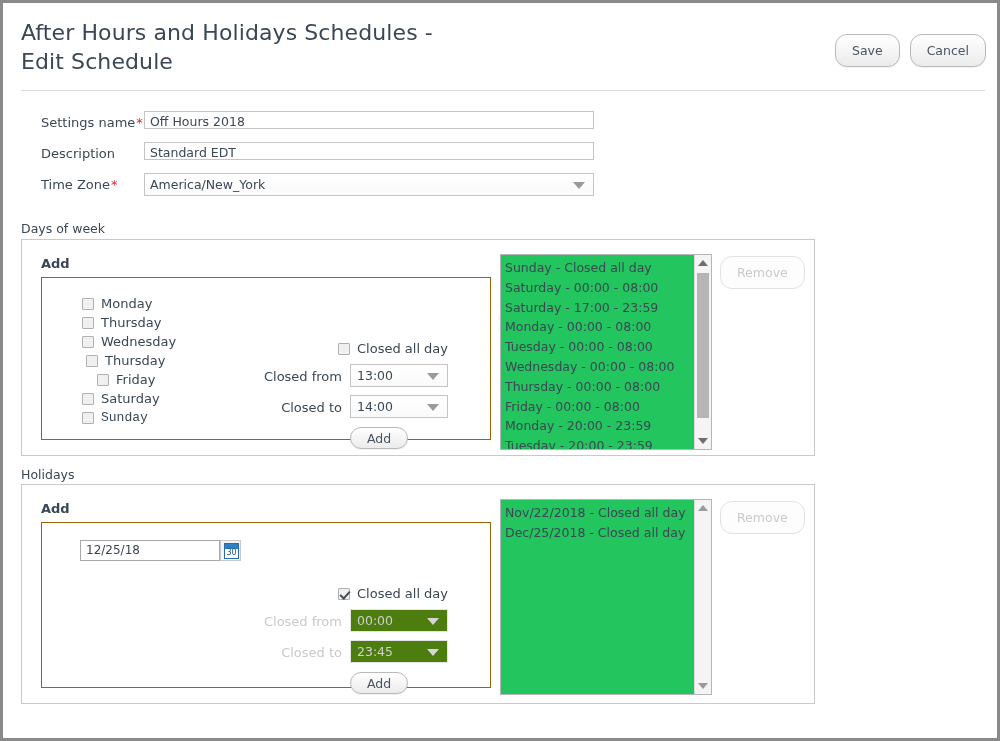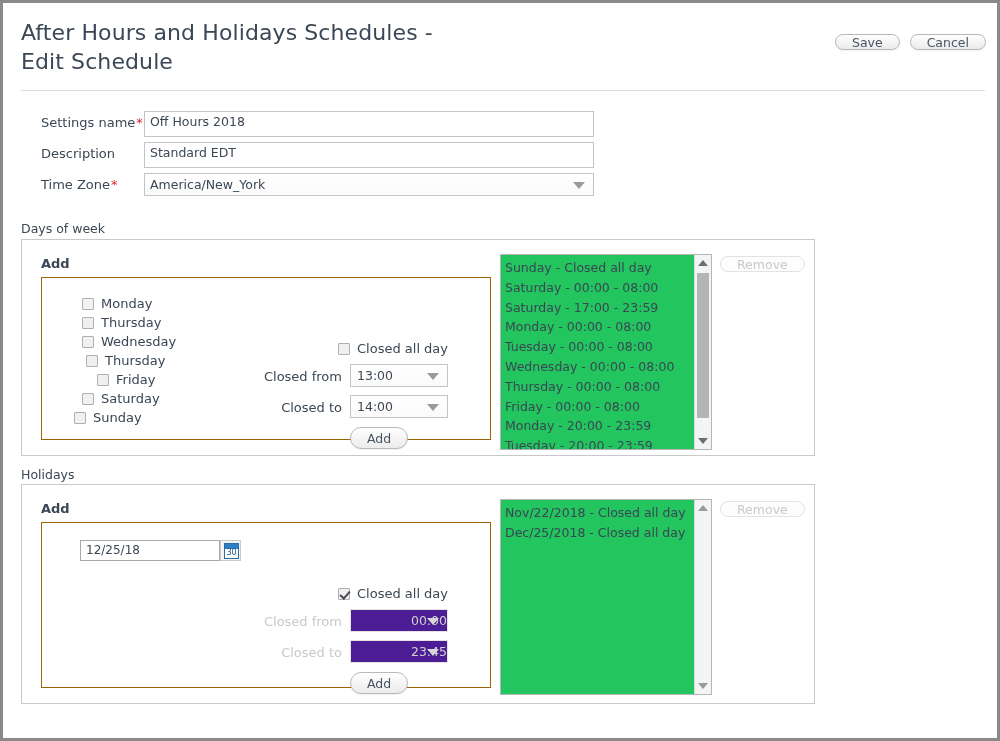--- a/index.html
+++ b/index.html
@@ -52,21 +52,21 @@
     right: 14px;
     top: 28px;
     display: flex;
     gap: 10px;
   }
   .pill-btn {
     display: inline-flex;
     align-items: center;
     justify-content: center;
     min-width: 60px;
-    height: 16px;
+    height: 33px;
     padding: 0 16px;
     border: 1px solid #b9b9b9;
     border-radius: 12px;
     background: linear-gradient(to bottom, #ffffff 0%, #f4f4f4 55%, #ebebeb 100%);
     color: #4a5563;
     font-size: 12.5px;
     font-family: "DejaVu Sans", sans-serif;
     cursor: pointer;
     box-shadow: 0 1px 1px rgba(0,0,0,0.06);
     box-sizing: border-box;
@@ -111,21 +111,21 @@
   .req {
     color: #e32b2b;
     font-size: 13px;
     padding-left: 1px;
   }
   .field {
     position: absolute;
     left: 138px;
     top: 0;
     width: 450px;
-    height: 26px;
+    height: 18px;
     box-sizing: border-box;
     border: 1px solid #c4c4c4;
     background: #ffffff;
     font-family: "DejaVu Sans", sans-serif;
     font-size: 12.5px;
     color: #3b4754;
     padding: 0 5px;
     line-height: 19px;
   }
   .select-field {
@@ -230,23 +230,22 @@
     background: linear-gradient(to bottom,#ffffff 0%, #fafafa 100%);
     font-size: 12.5px;
     color: #3b4754;
     line-height: 21px;
     padding-left: 6px;
     cursor: pointer;
   }
   .time-select.dim {
     border-color: #e4e4e4;
     color: #d0d0d0;
-    background: #4c1d95;
+    background: #4d7c0f;
     cursor: default;
-    text-align: right;
   }
 
   
   .listbox {
     position: absolute;
     box-sizing: border-box;
     border: 1px solid #b6b6b6;
     background: #22c55e;
     overflow: hidden;
   }
@@ -422,21 +421,21 @@
         <span class="cb-text">Thursday</span>
       </div>
       <div class="cbrow" style="left:55px; top:94px;">
         <span class="cbox"></span>
         <span class="cb-text">Friday</span>
       </div>
       <div class="cbrow" style="left:40px; top:113px;">
         <span class="cbox"></span>
         <span class="cb-text">Saturday</span>
       </div>
-      <div class="cbrow" style="left:32px; top:132px;">
+      <div class="cbrow" style="left:40px; top:132px;font-family:Liberation Mono, monospace;">
         <span class="cbox"></span>
         <span class="cb-text">Sunday</span>
       </div>
 
       <div class="cbrow" style="left:296px; top:63px;">
         <span class="cbox"></span>
         <span class="cb-text">Closed all day</span>
       </div>
 
       <div class="time-label" style="left:190px; top:91px; width:110px;">Closed from</div>

